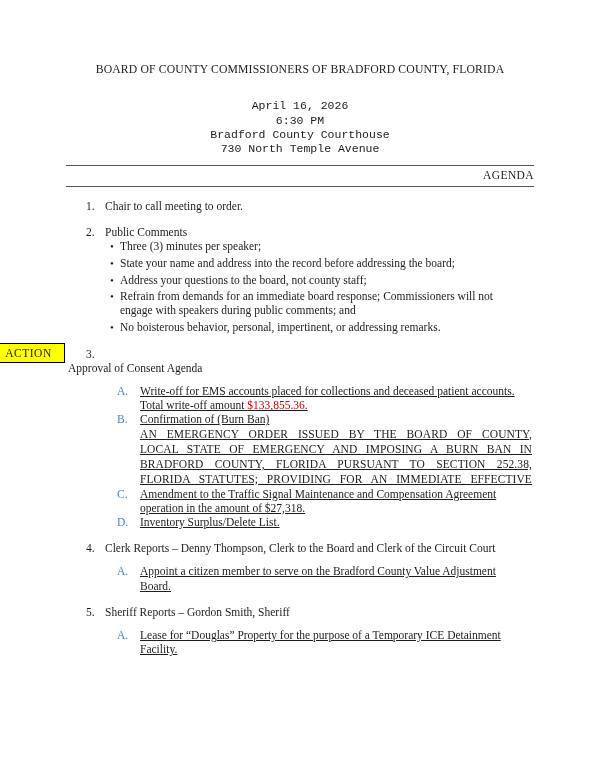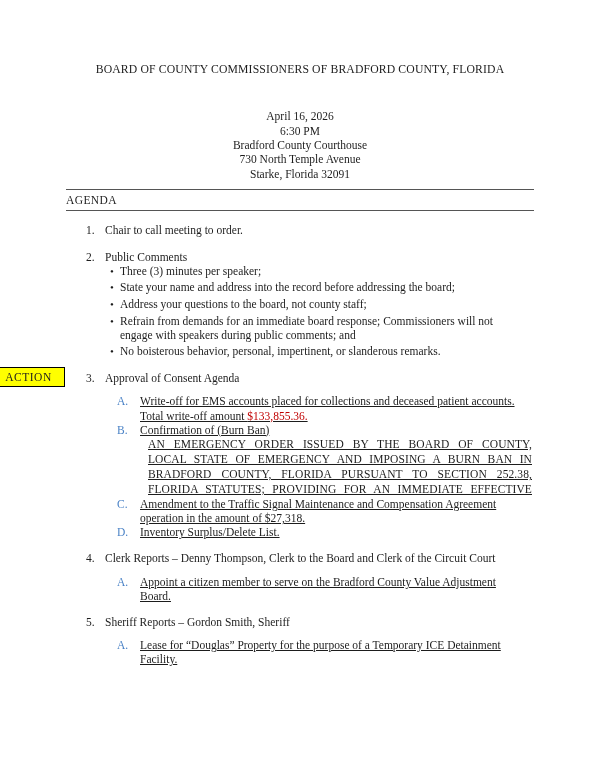--- a/index.html
+++ b/index.html
@@ -13,45 +13,45 @@
     line-height:14.2px;
     color:#1d1d1d;
   }
   .title {
     padding-top:63px;
     text-align:center;
     font-size:11.7px;
     letter-spacing:0.15px;
     white-space:nowrap;
   }
-  .meeting { margin-top:32px; text-align:center; line-height:14.4px; }
+  .meeting { margin-top:22px; text-align:center; line-height:14.4px;font-family:Liberation Mono, monospace; }
 
   .band {
     margin:8px 66px 0 66px;
     border-top:1.3px solid #555555;
     border-bottom:1.3px solid #555555;
-    text-align:left;
+    text-align:right;
     padding:2.5px 0 3.5px 0;
     letter-spacing:0.4px;
   }
 
   .items { margin:0 68px; }
 
   .item-row { display:flex; margin-top:12px; }
   .item-num { flex:none; width:19px; margin-left:18px; }
   .item-text { flex:1; }
 
   .bullets { margin:0 0 0 42px; }
   .brow { display:flex; margin-bottom:2.6px; line-height:14px; }
   .brow.tight { margin-bottom:0; }
   .bdot { flex:none; width:10px; }
   .bdot.dot::before { content:"\2022"; font-size:11px; }
   .btext { flex:1; }
 
-  .item3 { position:relative; margin-top:13px; }
+  .item3 { position:relative; margin-top:13px;flex-direction:column; }
   .action-box {
     position:absolute;
     left:-76px; top:-4px;
     width:71px; height:18px;
     background:#FFFF00;
     border:1.6px solid #000000;
     display:flex; align-items:center; justify-content:center;
     letter-spacing:0.5px;
     line-height:18px;
   }
@@ -63,37 +63,35 @@
   .sub-line { line-height:14.1px; }
 
   .red { color:#C00000; }
 
   .order { margin:0; }
   .jline {
     text-align:justify;
     text-align-last:justify;
     line-height:15.1px;
     letter-spacing:0.1px;
-    margin-left:8px;
   }
   .jline.jlast { text-align-last:left; }
 </style>
 </head>
 <body>
 
 <div class="page">
 
   <div class="title">BOARD OF COUNTY COMMISSIONERS OF BRADFORD COUNTY, FLORIDA</div>
 
   <div class="meeting">
     <div>April 16, 2026</div>
     <div>6:30 PM</div>
     <div>Bradford County Courthouse</div>
     <div>730 North Temple Avenue</div>
-    <div>Starke, Florida 32091</div>
   </div>
 
   <div class="band">
     <span>AGENDA</span>
   </div>
 
   <div class="items">
 
     <div class="item-row">
       <span class="item-num">1.</span>
@@ -121,21 +119,21 @@
       <div class="brow tight">
         <span class="bdot dot"></span>
         <span class="btext">Refrain from demands for an immediate board response; Commissioners will not</span>
       </div>
       <div class="brow">
         <span class="bdot"></span>
         <span class="btext">engage with speakers during public comments; and</span>
       </div>
       <div class="brow">
         <span class="bdot dot"></span>
-        <span class="btext">No boisterous behavior, personal, impertinent, or slanderous remarks.</span>
+        <span class="btext">No boisterous behavior, personal, impertinent, or addressing remarks.</span>
       </div>
     </div>
 
     <div class="item-row item3">
       <div class="action-box">
         <span>ACTION</span>
       </div>
       <span class="item-num">3.</span>
       <span class="item-text">Approval of Consent Agenda</span>
     </div>

